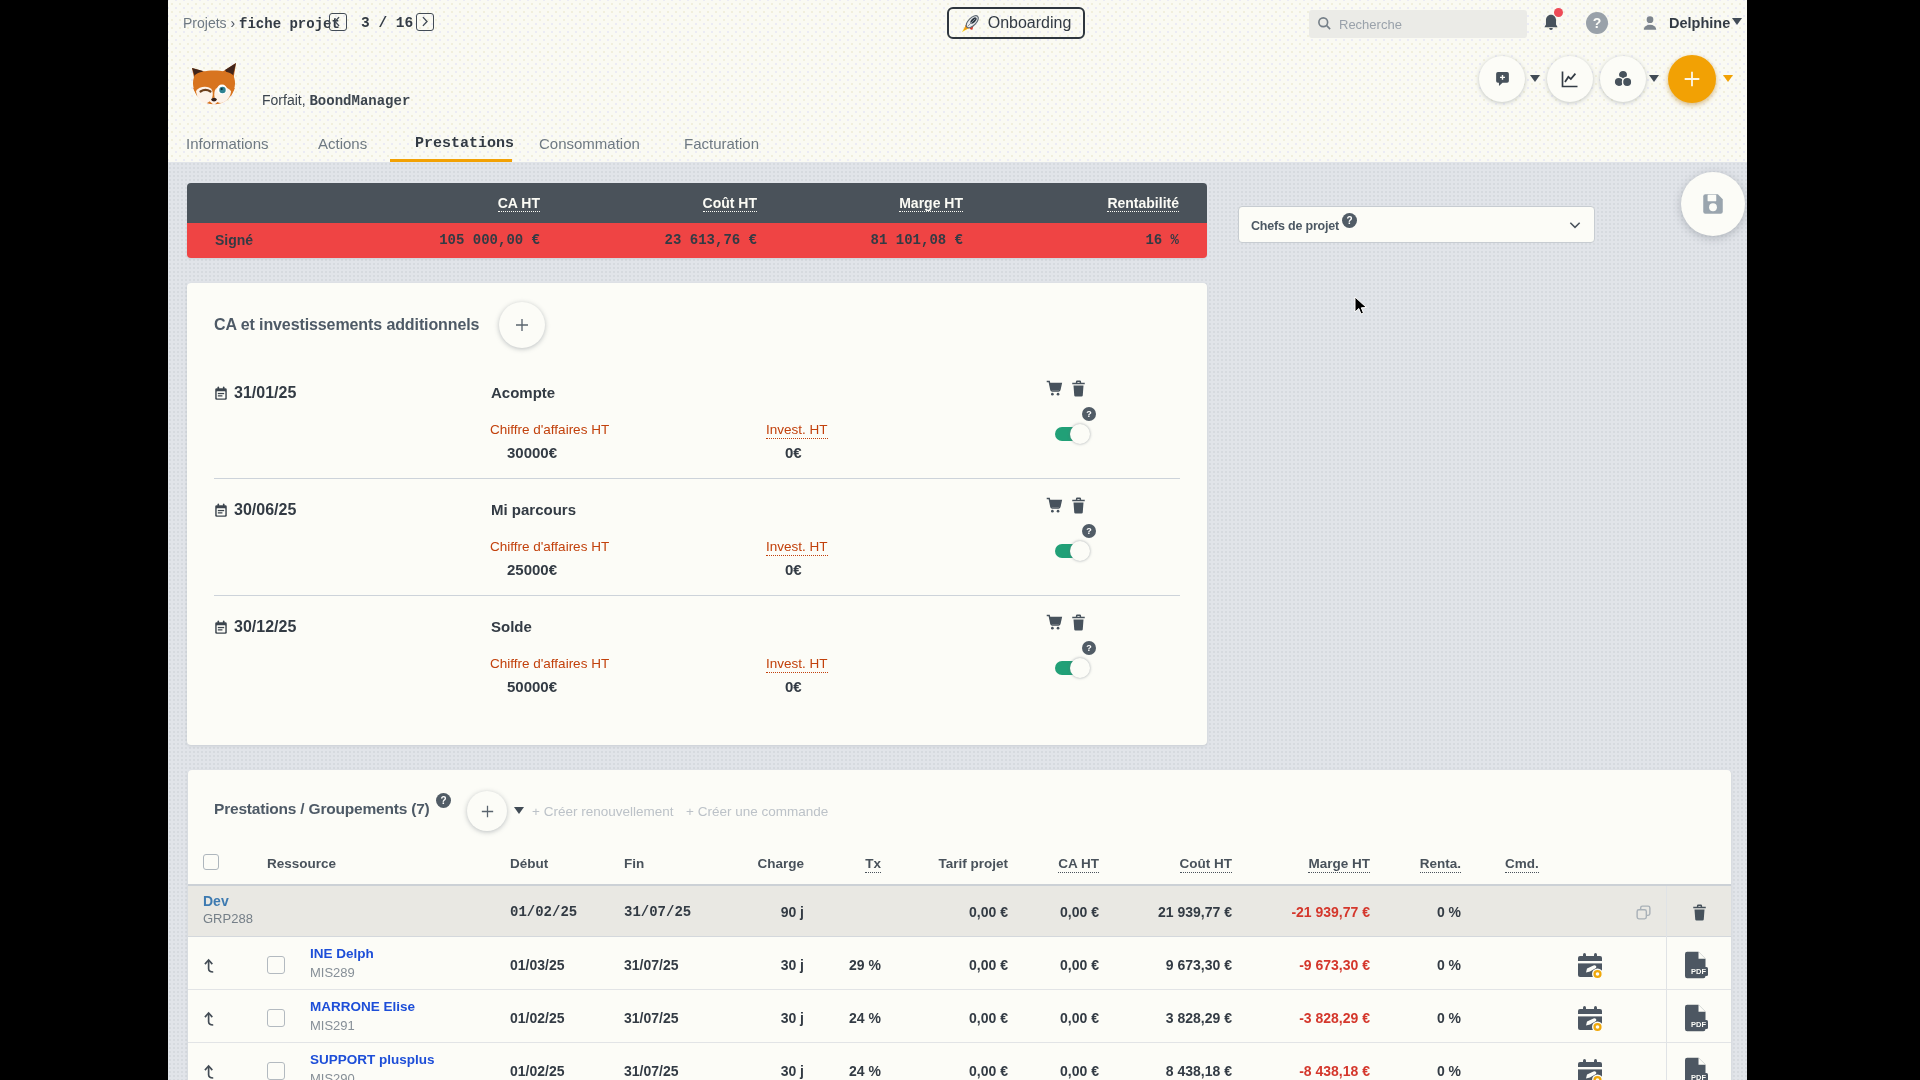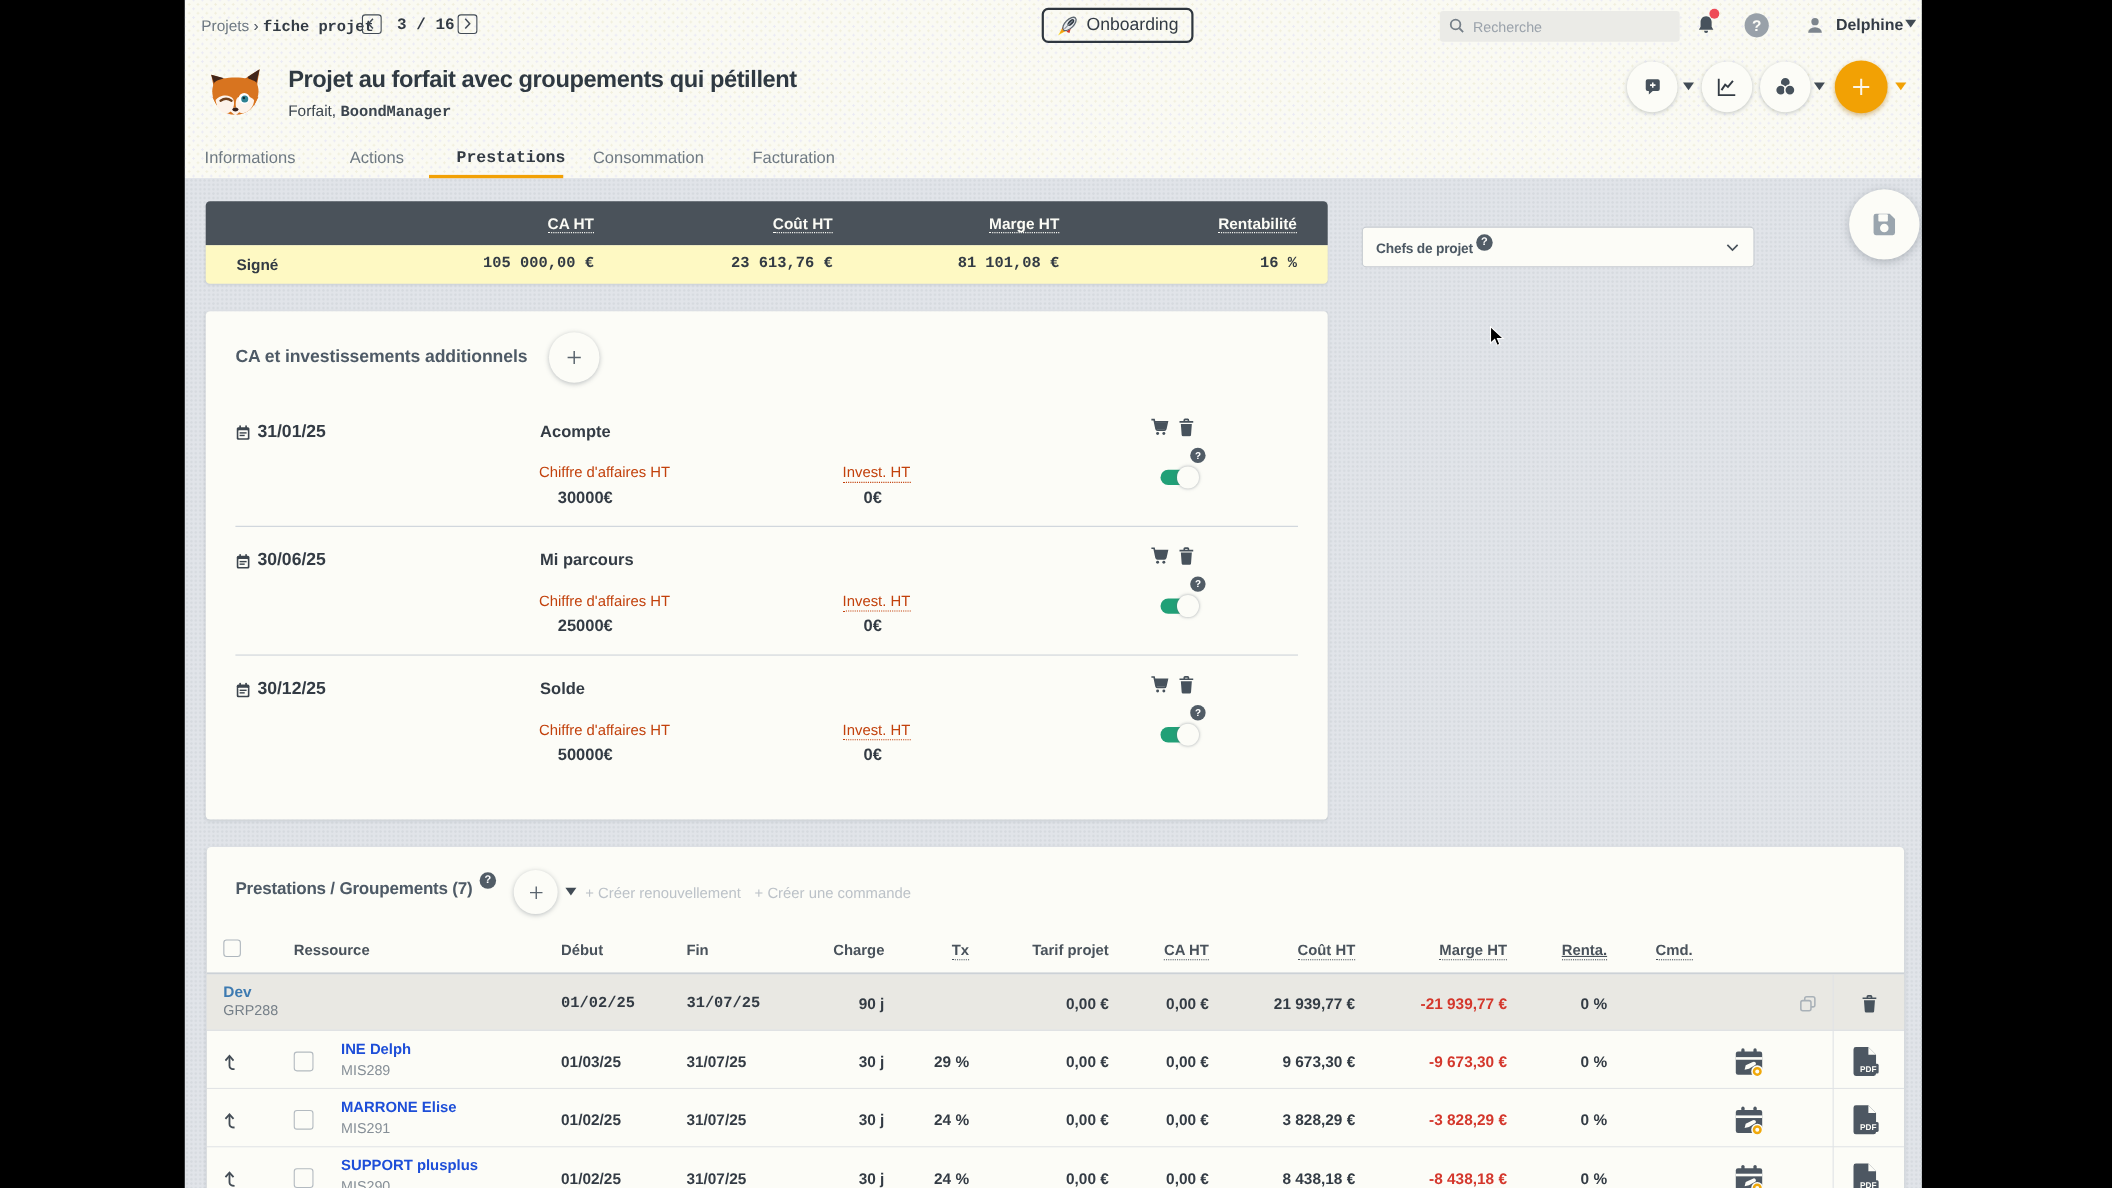--- a/index.html
+++ b/index.html
@@ -106,21 +106,20 @@
     <path d="M44 26 L37 28 L40 34 Z" fill="#d8741f"></path>
     <path d="M5 29 C8 24 18 23 21 28 C23 33 21 39 16 41 C11 42 6 37 5 29 Z" fill="#fdf3ea"></path>
     <path d="M24 28 C27 23 36 24 40 29 C40 34 36 40 30 41 C24 41 22 34 24 28 Z" fill="#fdf3ea"></path>
     <circle cx="31" cy="27.5" r="5" fill="#fff"></circle>
     <circle cx="31.5" cy="28" r="3.2" fill="#2f8292"></circle>
     <circle cx="30.7" cy="27.1" r="1.1" fill="#0e2e38"></circle>
     <path d="M9.5 29.5 C12.5 27.5 16.5 27.5 19.5 29.5" stroke="#6e401c" stroke-width="2.2" fill="none" stroke-linecap="round"></path>
     <path d="M17 38 C20 35 26 35 29 38 L23 43 Z" fill="#fdf3ea"></path>
     <path d="M20 37.5 a3.2 2.6 0 0 1 6 0 a3.2 3 0 0 1-6 0 Z" fill="#35201a"></path>
   </svg>
-  <div class="txt" style="left:94px; top:60px; font-size:21.5px; font-weight:bold; color:#2f3942; letter-spacing:-0.4px;">Projet au forfait avec groupements qui pétillent</div>
   <div class="txt" style="left:94px; top:92px; font-size:14px; color:#3c454e;">Forfait, <span class="bold">BoondManager</span></div>
 
   <div class="circbtn" style="left:1311px; top:56px; width:46px; height:46px;">
     <svg width="17" height="17" viewBox="0 0 24 24">
       <path d="M3 4 a2.5 2.5 0 0 1 2.5-2.5 L18.5 1.5 A2.5 2.5 0 0 1 21 4 L21 14 a2.5 2.5 0 0 1-2.5 2.5 L12 16.5 L7 21 L7 16.5 L5.5 16.5 A2.5 2.5 0 0 1 3 14 Z" fill="#47525c"></path>
       <path d="M12 5.5 L12 12.5 M8.5 9 L15.5 9" stroke="#fcfcf7" stroke-width="2"></path>
     </svg>
   </div>
   <div class="caret" style="left:1362px; top:75px;"></div>
   <div class="circbtn" style="left:1379px; top:56px; width:46px; height:46px;">
@@ -150,21 +149,21 @@
   <div class="txt gy" style="left:371px; top:135px; font-size:15px;">Consommation</div>
   <div class="txt gy" style="left:516px; top:135px; font-size:15px;">Facturation</div>
   <div class="abs" style="left:222px; top:159px; width:122px; height:3px; background:#f2a104;"></div>
 
   <div class="abs" style="left:19px; top:183px; width:1020px; height:40px; background:#4a525a; border-radius:4px 4px 0 0;">
     <span class="txt" style="right:667px; top:12px; font-size:14px; font-weight:bold; color:#fbfbf5; border-bottom:1px dotted #fbfbf5;">CA HT</span>
     <span class="txt" style="right:450px; top:12px; font-size:14px; font-weight:bold; color:#fbfbf5; border-bottom:1px dotted #fbfbf5;">Coût HT</span>
     <span class="txt" style="right:244px; top:12px; font-size:14px; font-weight:bold; color:#fbfbf5; border-bottom:1px dotted #fbfbf5;">Marge HT</span>
     <span class="txt" style="right:28px; top:12px; font-size:14px; font-weight:bold; color:#fbfbf5; border-bottom:1px dotted #fbfbf5;">Rentabilité</span>
   </div>
-  <div class="abs" style="left:19px; top:223px; width:1020px; height:35px; background:#fef9c3; border-radius:0 0 4px 4px; box-shadow:0 1px 2px rgba(60,70,80,0.12);">
+  <div class="abs" style="left:19px; top:223px; width:1020px; height:35px; background:#ef4444; border-radius:0 0 4px 4px; box-shadow:0 1px 2px rgba(60,70,80,0.12);">
     <span class="txt dk" style="left:28px; top:9px; font-size:14px; font-weight:bold;">Signé</span>
     <span class="txt dk bold" style="right:667px; top:9px; font-size:14px;">105 000,00 €</span>
     <span class="txt dk bold" style="right:450px; top:9px; font-size:14px;">23 613,76 €</span>
     <span class="txt dk bold" style="right:244px; top:9px; font-size:14px;">81 101,08 €</span>
     <span class="txt dk bold" style="right:28px; top:9px; font-size:14px;">16 %</span>
   </div>
 
   <div class="abs" style="left:1070px; top:206px; width:357px; height:37px; background:#fcfcf7; border:1px solid #c7ccd1; border-radius:4px;">
     <span class="txt" style="left:12px; top:12px; font-size:12.5px; letter-spacing:-0.2px; font-weight:bold; color:#4c5863;">Chefs de projet</span>
     <div class="qbadge" style="left:103px; top:6px; width:15px; height:15px; font-size:10px; line-height:15px;">?</div>
@@ -299,21 +298,21 @@
     <div class="abs" style="left:15px; top:84px; width:16px; height:16px; border:1.5px solid #aeb6bd; border-radius:3px; background:#fcfcf7;"></div>
     <div class="thead2" style="left:79px; top:86px;">Ressource</div>
     <div class="thead2" style="left:322px; top:86px;">Début</div>
     <div class="thead2" style="left:436px; top:86px;">Fin</div>
     <div class="thead2" style="right:927px; top:86px;">Charge</div>
     <div class="thead2 dotted-u" style="right:850px; top:86px;">Tx</div>
     <div class="thead2" style="right:723px; top:86px;">Tarif projet</div>
     <div class="thead2 dotted-u" style="right:632px; top:86px;">CA HT</div>
     <div class="thead2 dotted-u" style="right:499px; top:86px;">Coût HT</div>
     <div class="thead2 dotted-u" style="right:361px; top:86px;">Marge HT</div>
-    <div class="thead2 dotted-u" style="right:270px; top:86px;text-decoration:underline;">Renta.</div>
+    <div class="thead2 dotted-u" style="right:270px; top:86px;">Renta.</div>
     <div class="thead2 dotted-u" style="left:1317px; top:86px;">Cmd.</div>
     <div class="abs" style="left:0px; top:114px; width:1543px; height:2px; background:#ccd1d6;"></div>
 
     <div class="abs" style="left:0px; top:116px; width:1543px; height:50px; background:#e9e8e3;"></div>
     <div class="txt" style="left:15px; top:123px; font-size:14px; font-weight:bold; color:#3d7ab1;">Dev</div>
     <div class="txt" style="left:15px; top:141px; font-size:13px; color:#757f88;">GRP288</div>
     <div class="txt dk bold" style="left:322px; top:134px; font-size:14px;">01/02/25</div>
     <div class="txt dk bold" style="left:436px; top:134px; font-size:14px;">31/07/25</div>
     <div class="num" style="right:927px; top:134px;">90 j</div>
     <div class="num" style="right:723px; top:134px;">0,00 €</div>

